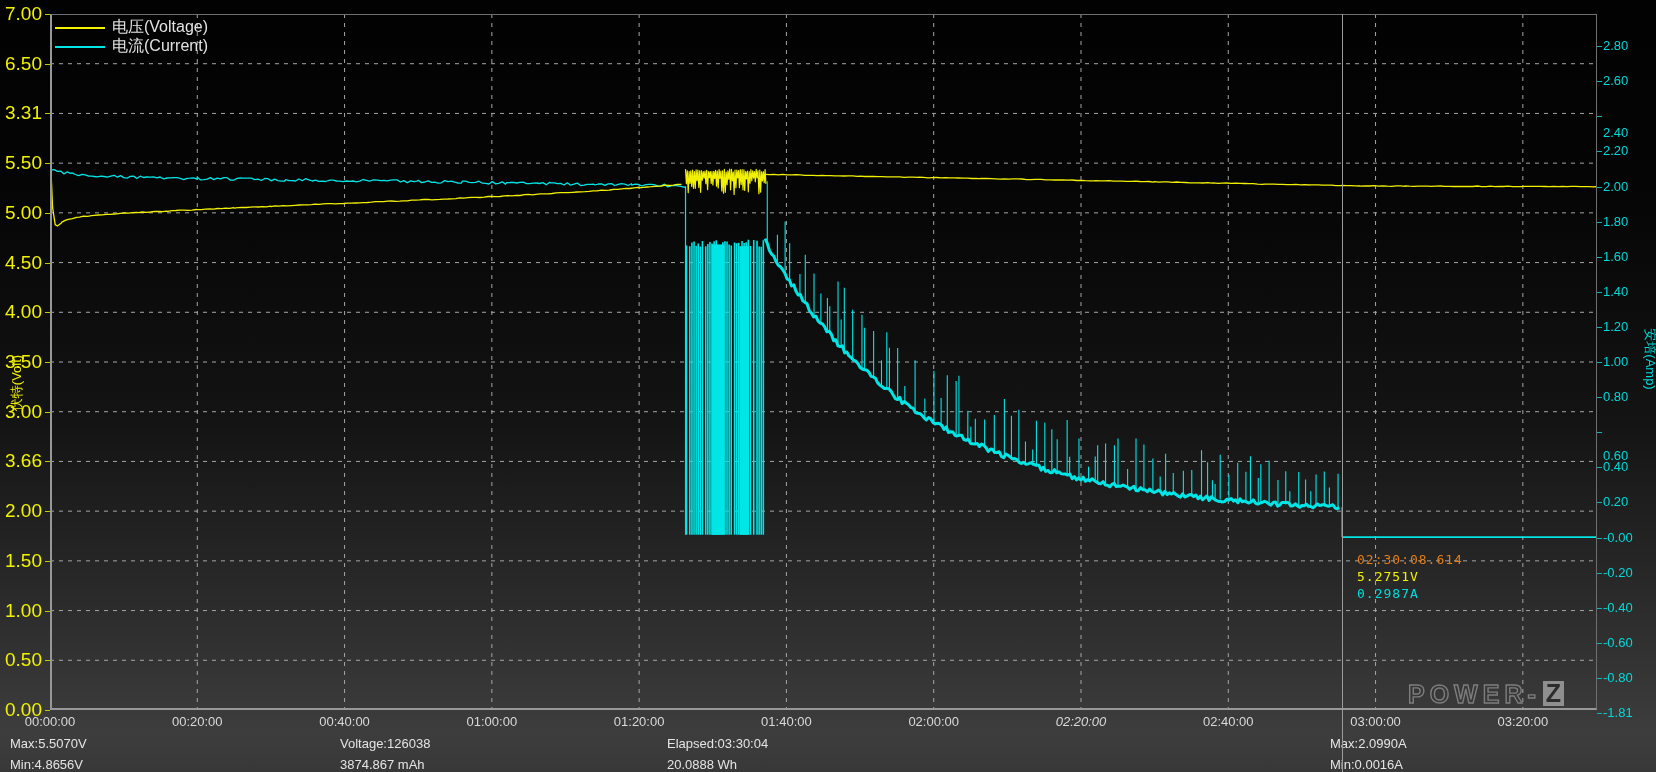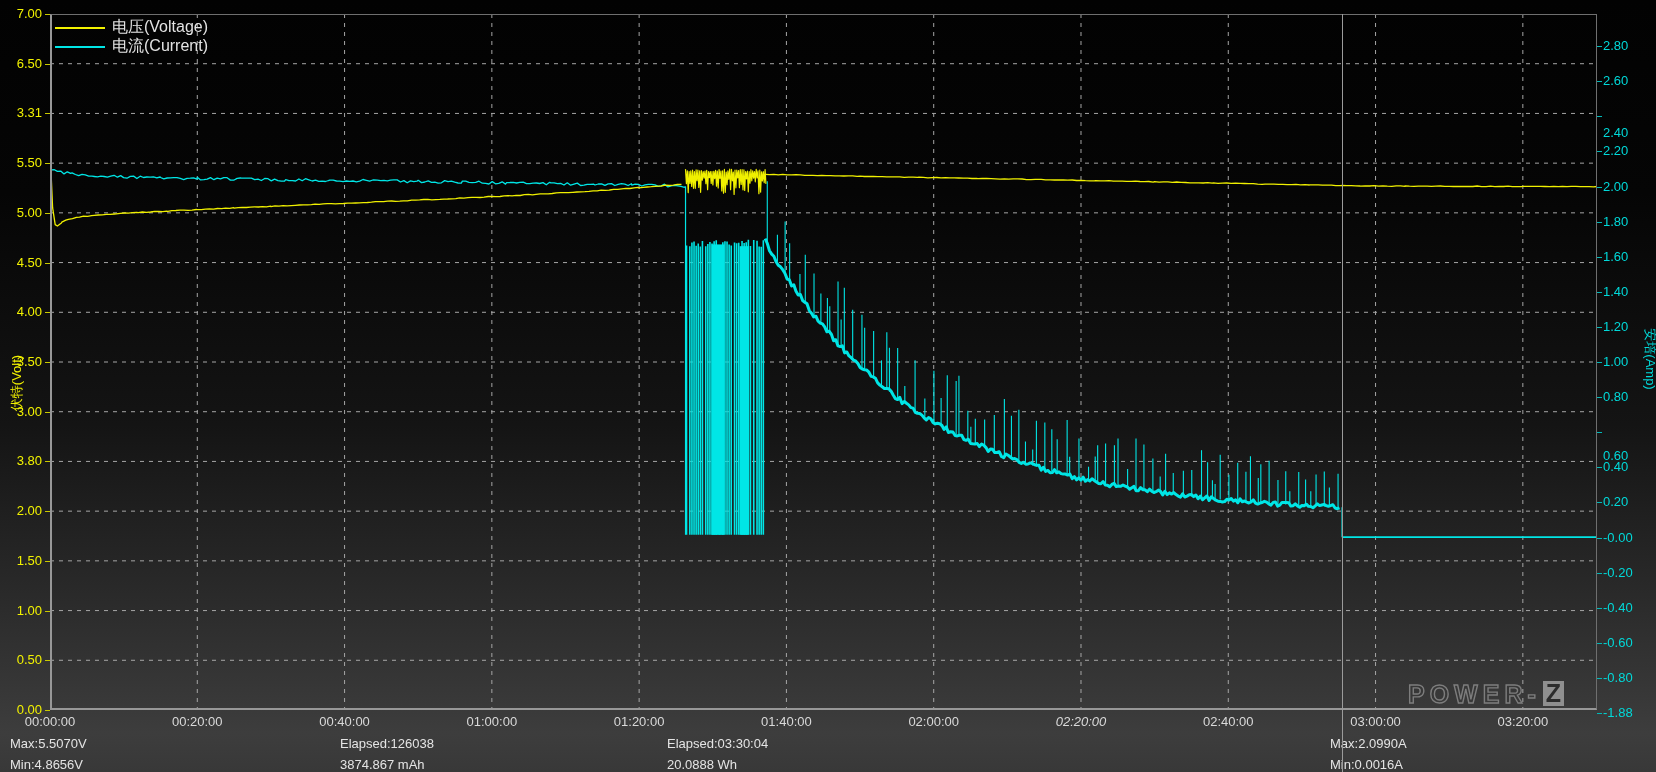--- a/index.html
+++ b/index.html
@@ -8,21 +8,21 @@
     background:linear-gradient(180deg,#020202 0%,#050505 25%,#141414 55%,#2b2b2b 78%,#3d3d3d 95%,#383838 100%);
     font-family:"Liberation Sans", sans-serif;
     -webkit-font-smoothing:antialiased;
   }
   .plot-frame{
     position:absolute;left:50px;top:14px;width:1547px;height:696px;
     border:1px solid #6f6f6f;border-left:2px solid #989898;border-bottom:2px solid #989898;
     box-sizing:border-box;z-index:3;pointer-events:none;
   }
   #curves{position:absolute;left:50px;top:14px;z-index:2;}
-  .ylab{position:absolute;width:40px;text-align:right;font-size:13px;line-height:14px;color:#f2f200;z-index:1;}
+  .ylab{position:absolute;width:40px;text-align:right;font-size:19px;line-height:14px;color:#f2f200;z-index:1;}
   .ytick{position:absolute;width:5px;height:1px;background:#c8c800;z-index:3;}
   .rlab{position:absolute;left:1603px;width:46px;text-align:left;font-size:13px;line-height:14px;color:#00d9d9;z-index:1;}
   .rtick{position:absolute;width:5px;height:1px;background:#00b9b9;z-index:3;}
   .xlab{position:absolute;width:120px;text-align:center;font-size:13px;color:#d9d9d9;top:714px;z-index:1;}
   .axis-title-left{
     position:absolute;left:-28px;top:374px;color:#f2f200;font-size:13px;
     transform:rotate(-90deg);transform-origin:center;white-space:nowrap;width:90px;text-align:center;z-index:1;
   }
   .axis-title-right{
     position:absolute;left:1605px;top:350px;color:#00d9d9;font-size:13px;
@@ -215,21 +215,21 @@
       <div class="ylab" style="left: 2px; top: 205.857px;">5.00</div>
       <div class="ytick" style="left: 45px; top: 212.857px;"></div>
       <div class="ylab" style="left: 2px; top: 255.571px;">4.50</div>
       <div class="ytick" style="left: 45px; top: 262.571px;"></div>
       <div class="ylab" style="left: 2px; top: 305.286px;">4.00</div>
       <div class="ytick" style="left: 45px; top: 312.286px;"></div>
       <div class="ylab" style="left: 2px; top: 355px;">3.50</div>
       <div class="ytick" style="left: 45px; top: 362px;"></div>
       <div class="ylab" style="left: 2px; top: 404.714px;">3.00</div>
       <div class="ytick" style="left: 45px; top: 411.714px;"></div>
-      <div class="ylab" style="left: 2px; top: 454.429px;">3.80</div>
+      <div class="ylab" style="left: 2px; top: 454.429px;">3.66</div>
       <div class="ytick" style="left: 45px; top: 461.429px;"></div>
       <div class="ylab" style="left: 2px; top: 504.143px;">2.00</div>
       <div class="ytick" style="left: 45px; top: 511.143px;"></div>
       <div class="ylab" style="left: 2px; top: 553.857px;">1.50</div>
       <div class="ytick" style="left: 45px; top: 560.857px;"></div>
       <div class="ylab" style="left: 2px; top: 603.571px;">1.00</div>
       <div class="ytick" style="left: 45px; top: 610.571px;"></div>
       <div class="ylab" style="left: 2px; top: 653.286px;">0.50</div>
       <div class="ytick" style="left: 45px; top: 660.286px;"></div>
       <div class="ylab" style="left: 2px; top: 703px;">0.00</div>
@@ -267,21 +267,21 @@
       <div class="rlab" style="top: 530.5px;">-0.00</div>
       <div class="rtick" style="left: 1597px; top: 537.5px;"></div>
       <div class="rlab" style="top: 565.6px;">-0.20</div>
       <div class="rtick" style="left: 1597px; top: 572.6px;"></div>
       <div class="rlab" style="top: 600.7px;">-0.40</div>
       <div class="rtick" style="left: 1597px; top: 607.7px;"></div>
       <div class="rlab" style="top: 635.8px;">-0.60</div>
       <div class="rtick" style="left: 1597px; top: 642.8px;"></div>
       <div class="rlab" style="top: 670.9px;">-0.80</div>
       <div class="rtick" style="left: 1597px; top: 677.9px;"></div>
-      <div class="rlab" style="top: 706px;">-1.88</div>
+      <div class="rlab" style="top: 706px;">-1.81</div>
       <div class="rtick" style="left: 1597px; top: 713px;"></div>
     </div>
   <div id="xlabels">
       <div class="xlab" style="left: -10px;">00:00:00</div>
       <div class="xlab" style="left: 137.284px;">00:20:00</div>
       <div class="xlab" style="left: 284.568px;">00:40:00</div>
       <div class="xlab" style="left: 431.853px;">01:00:00</div>
       <div class="xlab" style="left: 579.137px;">01:20:00</div>
       <div class="xlab" style="left: 726.421px;">01:40:00</div>
       <div class="xlab" style="left: 873.705px;">02:00:00</div>
@@ -300,29 +300,34 @@
       <span class="legend-label">电压(Voltage)</span>
     </div>
     <div class="legend-row">
       <span class="legend-swatch" style="background:#00e6e6"></span>
       <span class="legend-label">电流(Current)</span>
     </div>
   </div>
 
   <div class="cursor-line" id="cursorLine" style="left: 1342.05px;"></div>
 
+  <div class="cursor-readout">
+    <div class="cr-time">02:30:08.614</div>
+    <div class="cr-volt">5.2751V</div>
+    <div class="cr-amp">0.2987A</div>
+  </div>
 
   <div class="logo">
     <span class="logo-outline">POWER-</span><span class="logo-z">Z</span>
   </div>
 
   <div class="statusbar">
     <div class="stat" style="left:10px;top:3px">Max:5.5070V</div>
     <div class="stat" style="left:10px;top:24px">Min:4.8656V</div>
-    <div class="stat" style="left:340px;top:3px">Elapsed:126038</div>
+    <div class="stat" style="left:340px;top:3px">Voltage:126038</div>
     <div class="stat" style="left:340px;top:24px">3874.867 mAh</div>
     <div class="stat" style="left:667px;top:3px">Elapsed:03:30:04</div>
     <div class="stat" style="left:667px;top:24px">20.0888 Wh</div>
     <div class="stat" style="left:1330px;top:3px">Max:2.0990A</div>
     <div class="stat" style="left:1330px;top:24px">Min:0.0016A</div>
   </div>
 
 </div>
 
 </body></html>

